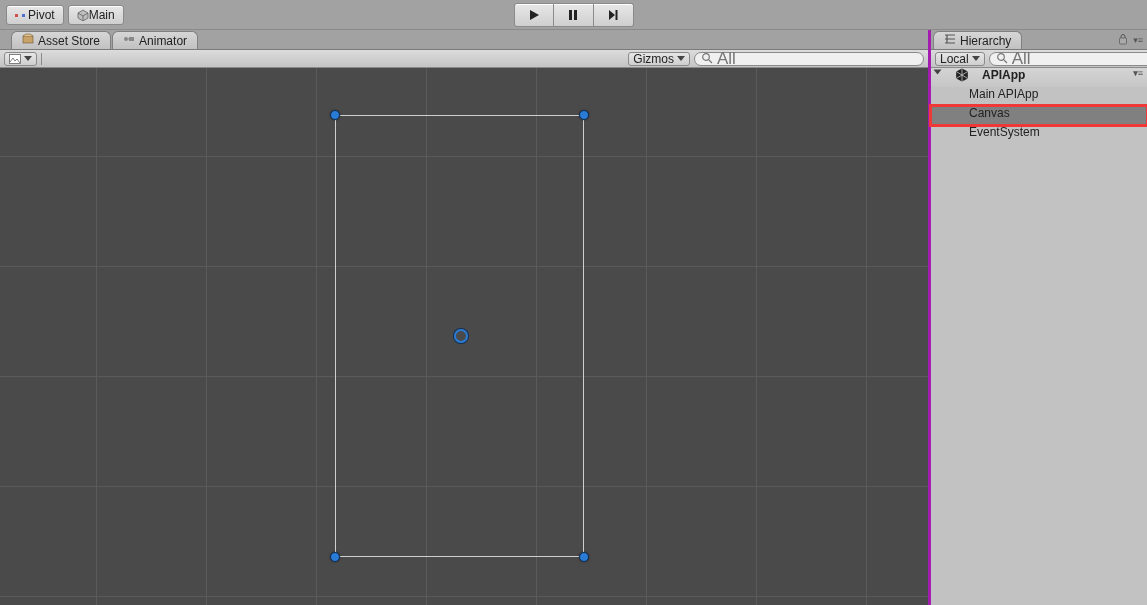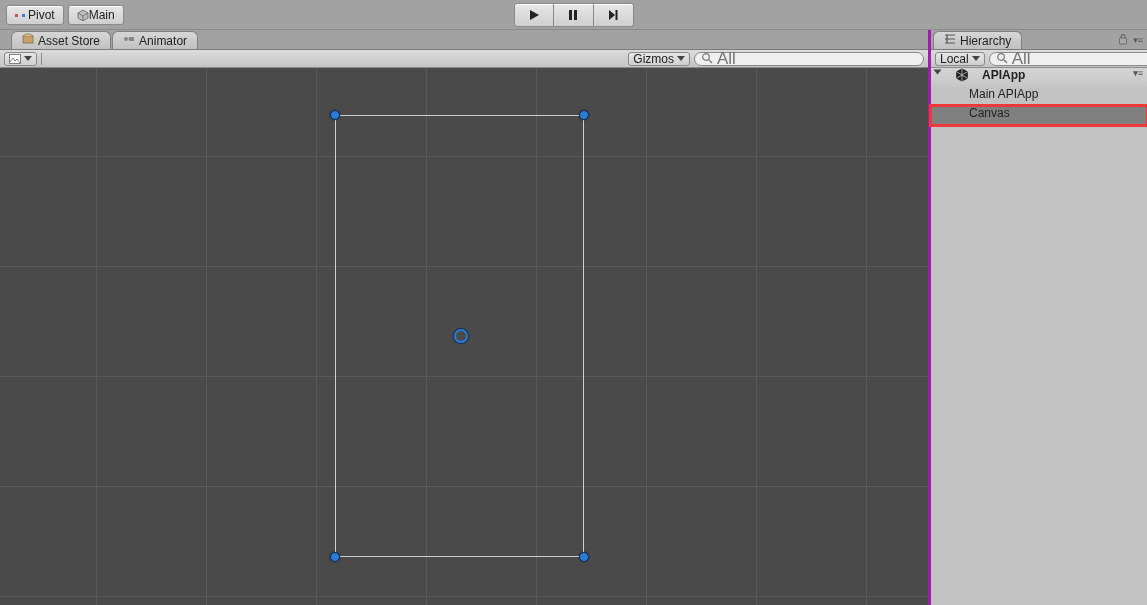--- a/index.html
+++ b/index.html
@@ -281,18 +281,21 @@
           <span>APIApp</span>
           <span class="optmenu">▾≡</span>
         </div>
 
         <div class="tree-row indent1">
           <span>Main APIApp</span>
         </div>
         <div class="tree-row indent1 selected highlight-box">
           <span>Canvas</span>
         </div>
+        <div class="tree-row indent1">
+          <span>EventSystem</span>
+        </div>
       </div>
 
     </div>
 
   </div>
 </div>
 
 </body></html>

